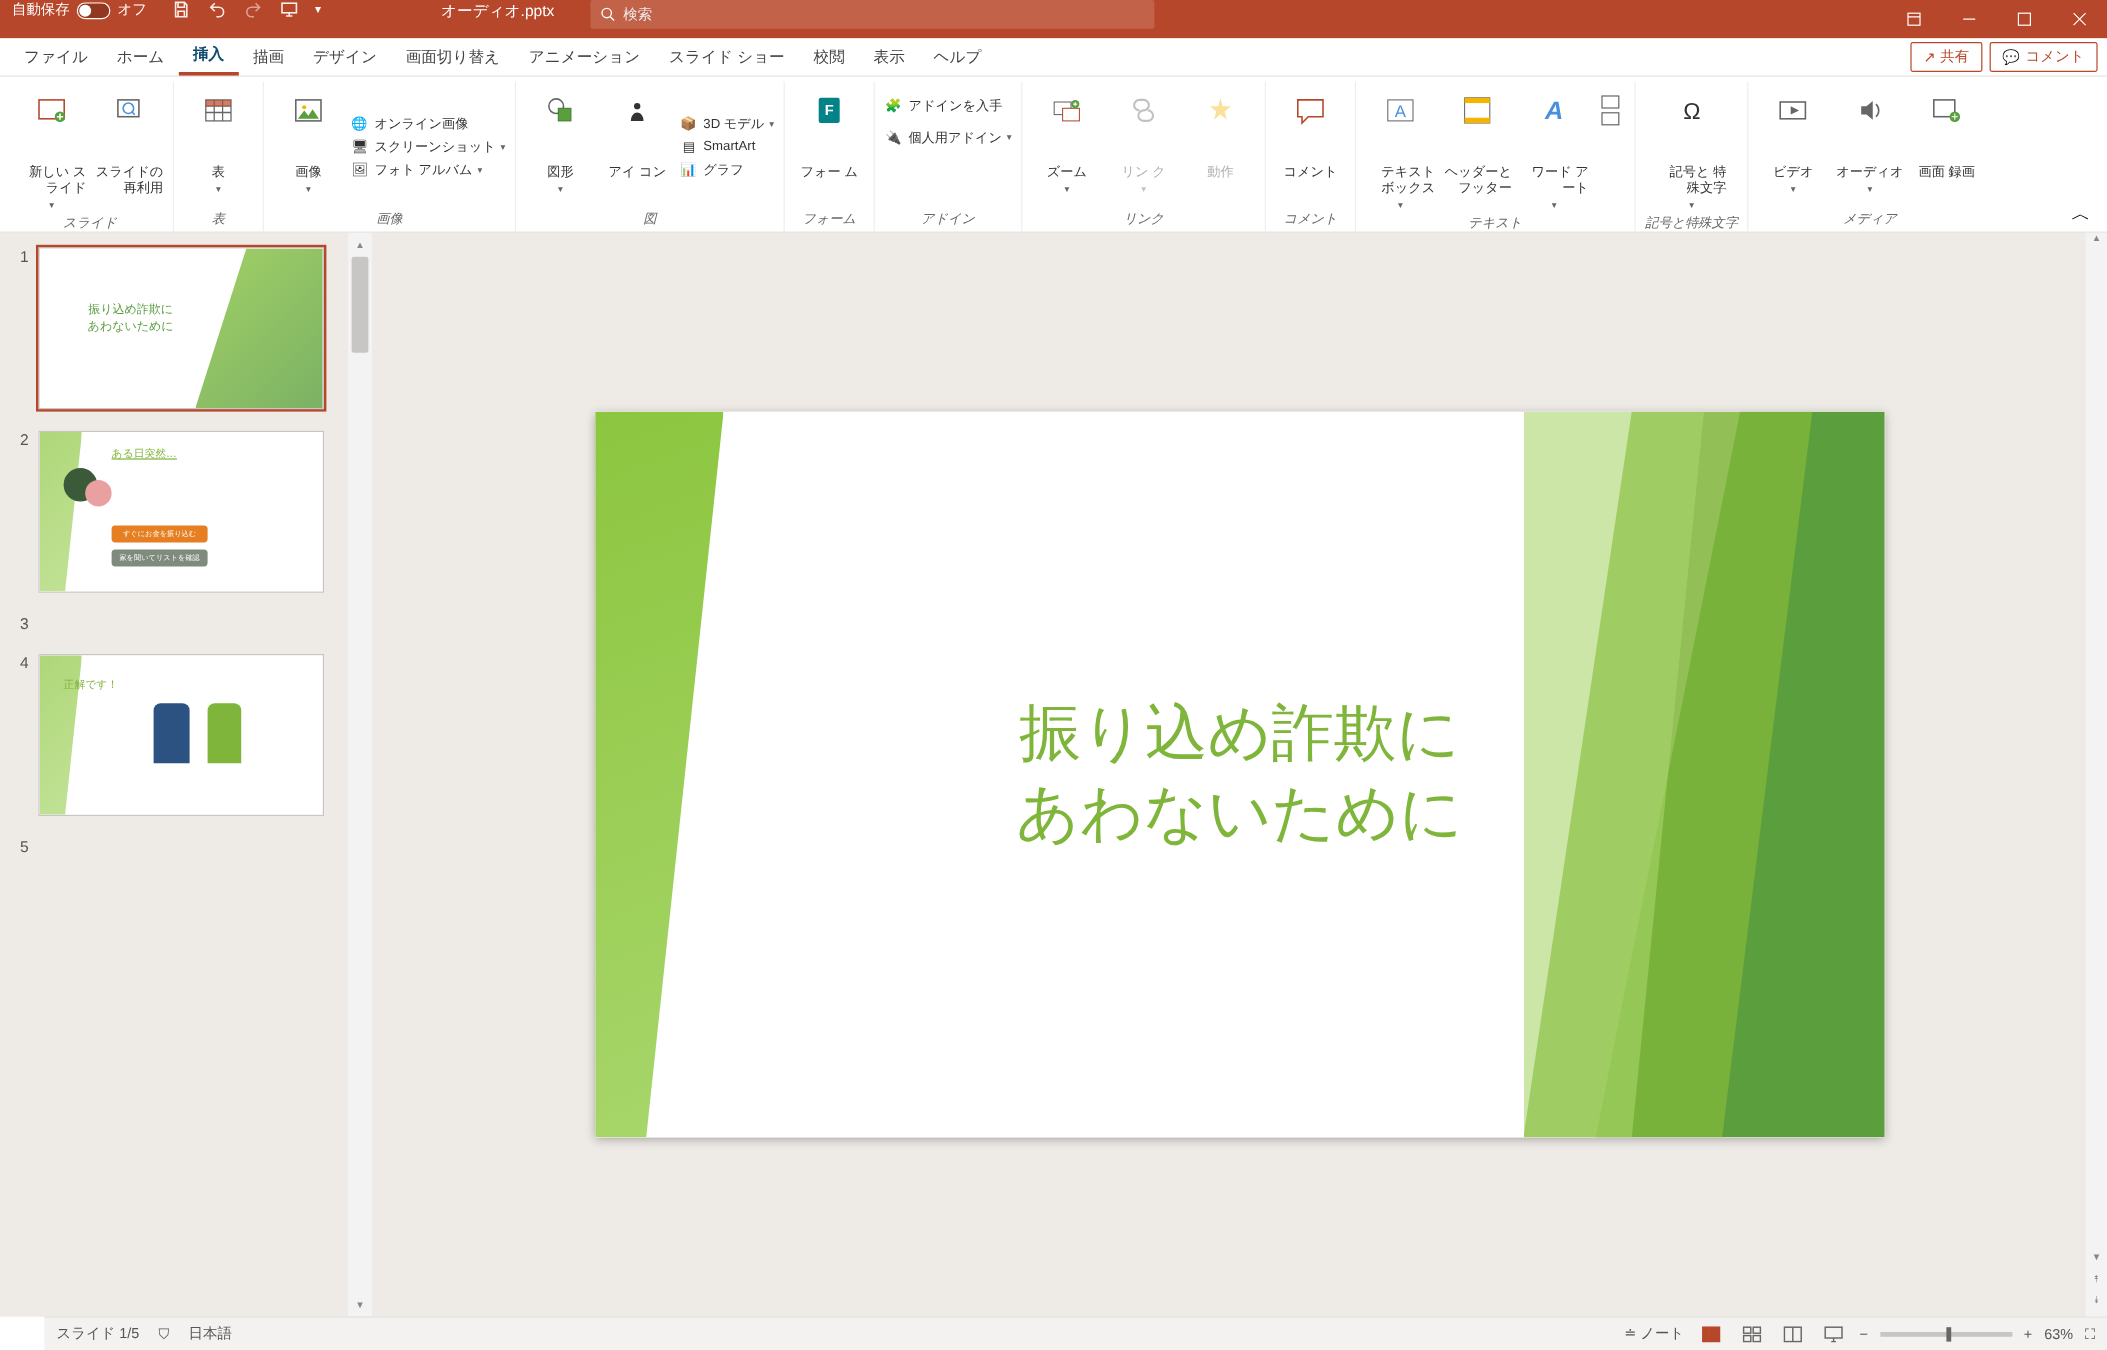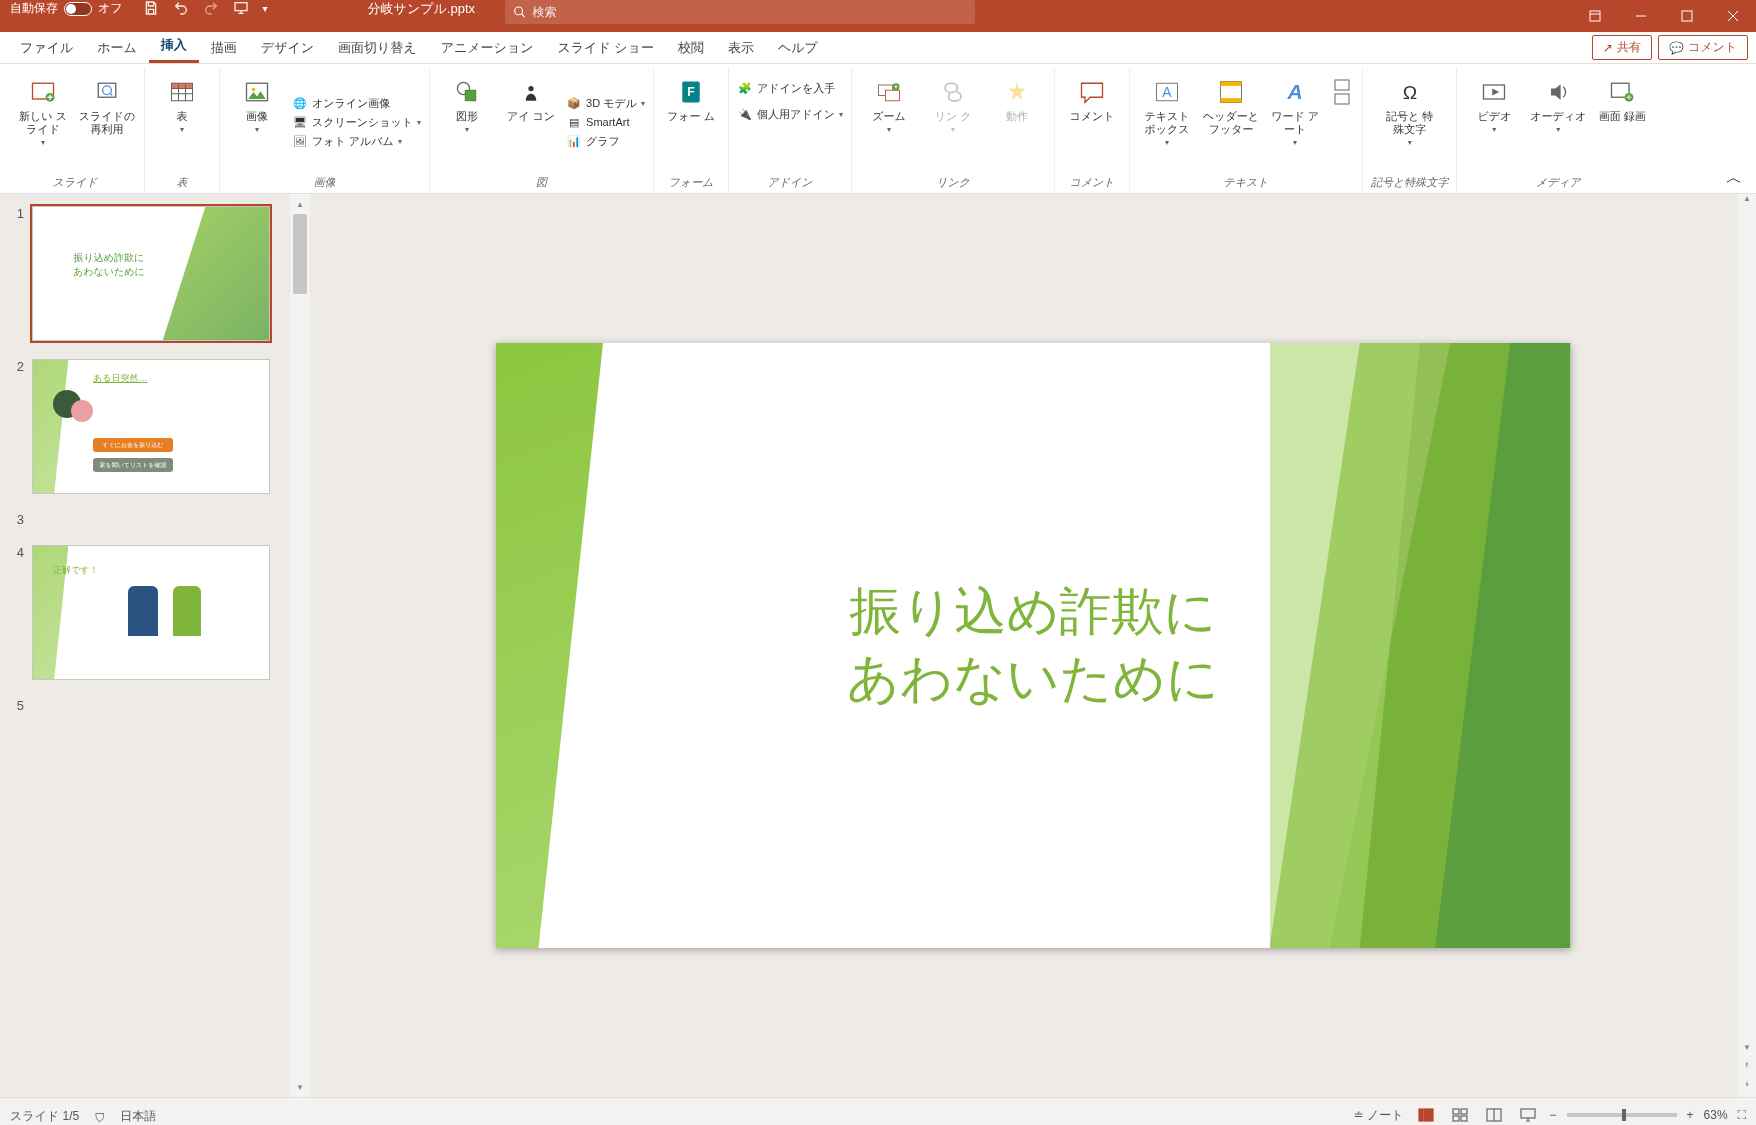--- a/index.html
+++ b/index.html
@@ -28,21 +28,21 @@
 .tabs-row .right { margin-left: auto; display: flex; gap: 6px; padding-bottom: 3px; }
 .rtab { border: 1px solid #b7472a; color: #b7472a; font-size: 12px; padding: 3px 10px; border-radius: 2px; display: flex; align-items: center; gap: 4px; }
 
 
 .ribbon { background: #fff; border-bottom: 1px solid #e1dfdd; display: flex; padding: 4px 6px 0 6px; height: 130px; }
 .group { display: flex; flex-direction: column; align-items: center; padding: 0 8px; border-right: 1px solid #eee; }
 .group-row { display: flex; gap: 6px; flex: 1; padding-top: 4px; }
 .group-label { font-size: 11px; color: #666; padding: 3px 0; font-style: italic; }
 .bigbtn { display: flex; flex-direction: column; align-items: center; justify-content: flex-start; width: 58px; padding-top: 4px; gap: 2px; cursor: pointer; }
 .bigbtn .ico { width: 32px; height: 32px; display: flex; align-items: center; justify-content: center; }
-.bigbtn .lbl { font-size: 11px; text-align: center; line-height: 1.2; color: #333; }
+.bigbtn .lbl { font-size: 11px; text-align: right; line-height: 1.2; color: #333; margin-top: 28px; }
 .smallbtns { display: flex; flex-direction: column; gap: 3px; justify-content: center; }
 .smallbtn { display: flex; align-items: center; gap: 4px; font-size: 11px; color: #333; cursor: pointer; white-space: nowrap; }
 .smallbtn .si { width: 16px; height: 16px; display: inline-flex; align-items: center; justify-content: center; }
 .caret { font-size: 8px; color: #666; }
 
 
 .main { flex: 1; display: flex; background: #eeeae6; min-height: 0; }
 .thumbs { width: 290px; background: #eeeae6; overflow-y: auto; padding: 12px 8px; }
 .thumb-wrap { display: flex; gap: 8px; margin-bottom: 18px; }
 .thumb-num { width: 16px; font-size: 13px; color: #555; text-align: right; }
@@ -79,21 +79,21 @@
 .slide .deco-right .l1 { background: #5a9e3e; clip-path: polygon(60% 0, 100% 0, 100% 100%, 20% 100%); }
 .slide .deco-right .l2 { background: #7fb53a; clip-path: polygon(30% 0, 80% 0, 55% 100%, 0 100%); opacity: 0.85; }
 .slide .deco-right .l3 { background: #a8d66b; clip-path: polygon(0 0, 50% 0, 30% 100%, -20% 100%); opacity: 0.6; }
 .slide .title { position: absolute; left: 50%; top: 50%; transform: translate(-50%, -50%); font-size: 52px; color: #7fb53a; font-weight: 400; text-align: center; line-height: 1.3; white-space: nowrap; }
 
 .editor-scroll { position: absolute; right: 0; top: 0; bottom: 0; width: 18px; background: #f3f3f3; display: flex; flex-direction: column; }
 .editor-scroll .sbbtn { height: 18px; font-size: 8px; color: #888; text-align: center; }
 .editor-scroll .track { flex: 1; }
 
 
-.statusbar { height: 28px; background: #f3f2f1; border-top: 1px solid #e1dfdd; display: flex; align-items: flex-end; padding: 0 10px; font-size: 12px; color: #555; gap: 16px; }
+.statusbar { height: 28px; background: #f3f2f1; border-top: 1px solid #e1dfdd; display: flex; align-items: center; padding: 0 10px; font-size: 12px; color: #555; gap: 16px; margin-left: 37px; }
 .statusbar .right { margin-left: auto; display: flex; align-items: center; gap: 10px; }
 .viewbtn { width: 24px; height: 20px; display: flex; align-items: center; justify-content: center; cursor: pointer; }
 .viewbtn svg { width: 16px; height: 14px; fill: none; stroke: #666; stroke-width: 1.2; }
 .viewbtn.active svg { stroke: #b7472a; fill: #b7472a; }
 .zoom-slider { width: 110px; height: 4px; background: #c8c6c4; position: relative; }
 .zoom-slider .hdl { position: absolute; top: -4px; left: 50%; width: 4px; height: 12px; background: #666; }
 
 svg.ri { width: 28px; height: 28px; }
 </style>
 </head>
@@ -114,21 +114,21 @@
       </svg>
     <svg class="qat-icon" viewBox="0 0 24 24" style="opacity:0.5">
         <path fill="none" stroke="#fff" stroke-width="2" d="M15 14l5-5-5-5 M20 9H10a6 6 0 0 0 0 12h3"></path>
       </svg>
     <svg class="qat-icon" viewBox="0 0 24 24">
         <rect x="3" y="4" width="18" height="12" fill="none" stroke="#fff" stroke-width="2"></rect>
         <path stroke="#fff" stroke-width="2" d="M12 16v4 M8 20h8"></path>
       </svg>
     <span style="font-size:10px">▾</span>
   </div>
-  <div class="filename">分岐サンプル.pptx</div>
+  <div class="filename">オーディオ.pptx</div>
   <div class="search">
     <svg width="14" height="14" viewBox="0 0 24 24">
         <circle cx="10" cy="10" r="7" fill="none" stroke="#fff" stroke-width="2"></circle>
         <path stroke="#fff" stroke-width="2" d="M15 15l6 6"></path>
       </svg>
     <input placeholder="検索" style="">
   </div>
   <div class="spacer"></div>
   <div class="winbtns">
     <div class="winbtn">

